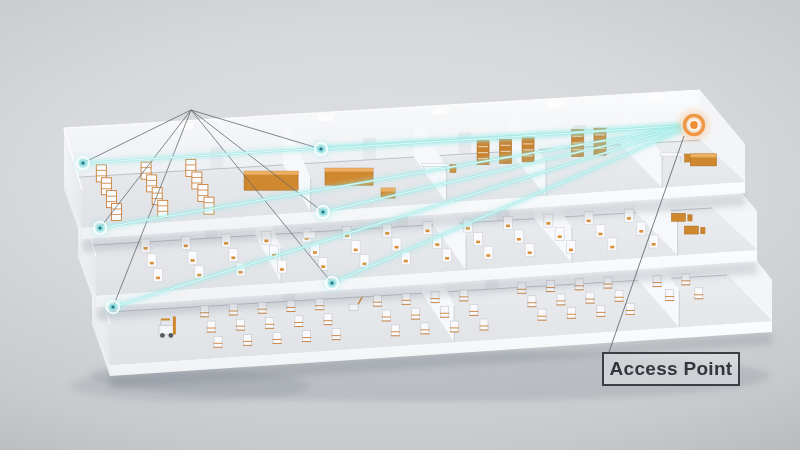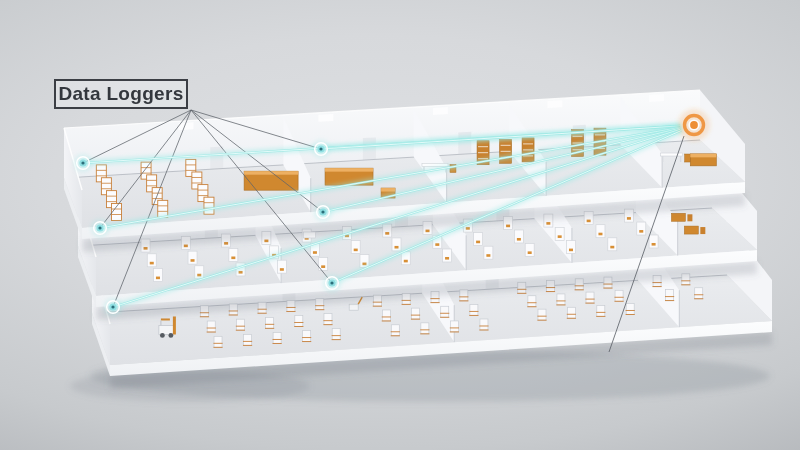--- a/index.html
+++ b/index.html
@@ -486,16 +486,16 @@
         </g>
         <g>
           <circle cx="694" cy="125" r="16" fill="rgba(243,152,52,0.20)" filter="url(#glow)"></circle>
           <circle cx="694" cy="125" r="9.5" fill="none" stroke="#ee8f35" stroke-width="3.4" opacity="0.9"></circle>
           <circle cx="694" cy="125" r="5.6" fill="#ffffff" opacity="0.92"></circle>
           <circle cx="694" cy="125" r="3.9" fill="#ee8f35"></circle>
         </g>
       </g>
   </svg>
 
-  <div class="callout" id="callout-dl" style="left: 54px; top: 79px; width: 134px; height: 30px;">
-    <span>Data Loggers</span>
+  <div class="callout" id="callout-ap" style="left: 602px; top: 352px; width: 138px; height: 34px;">
+    <span>Access Point</span>
   </div>
 </div>
 
 </body></html>

